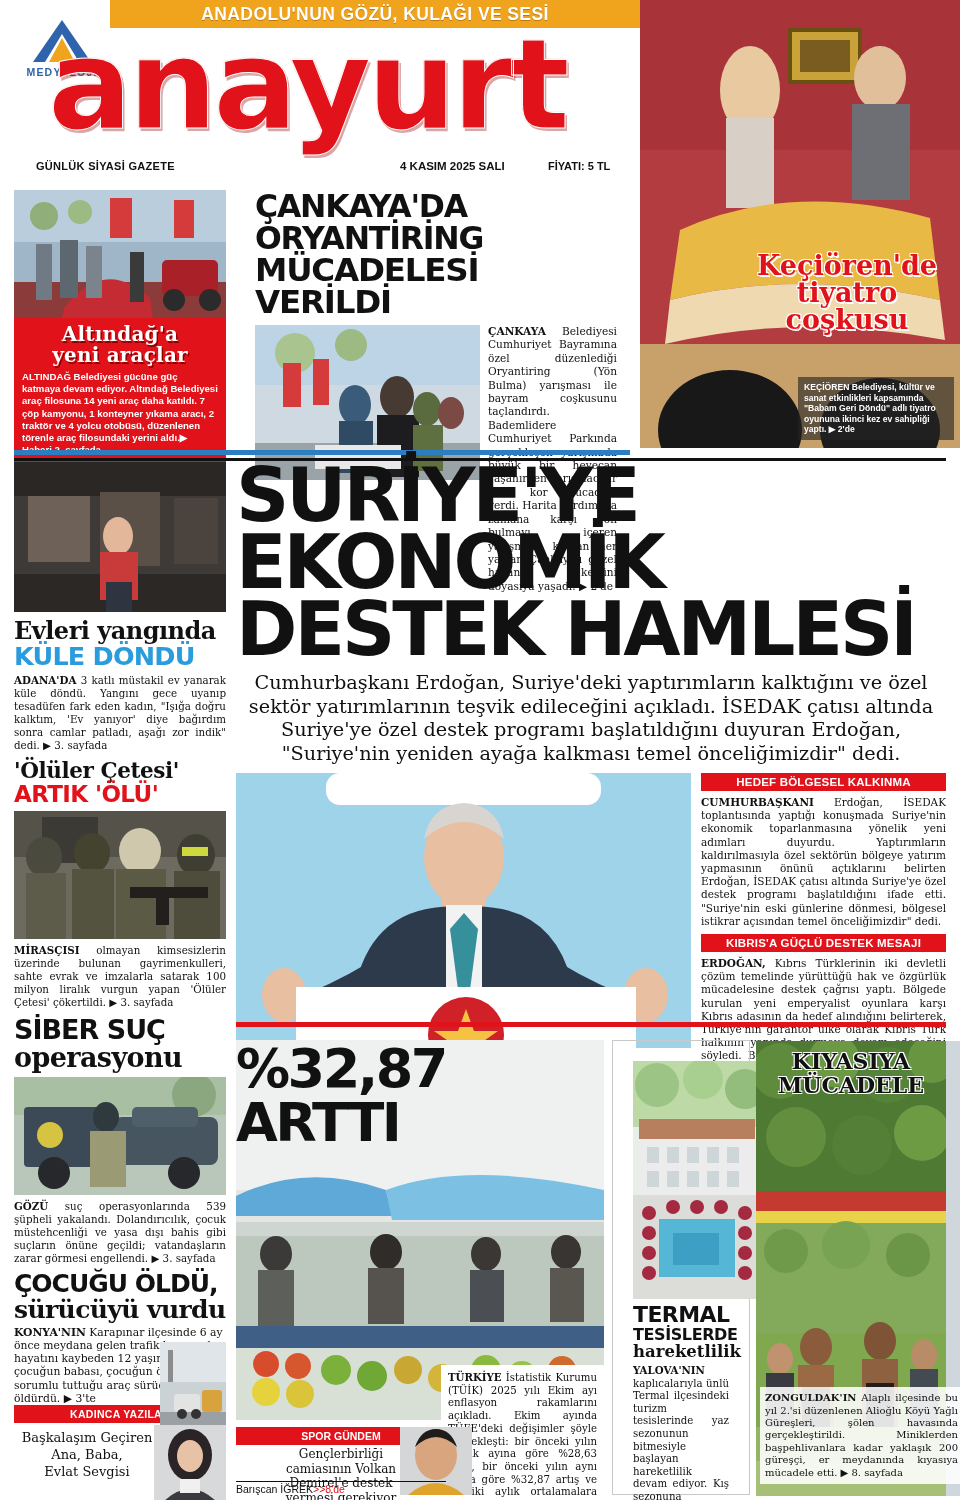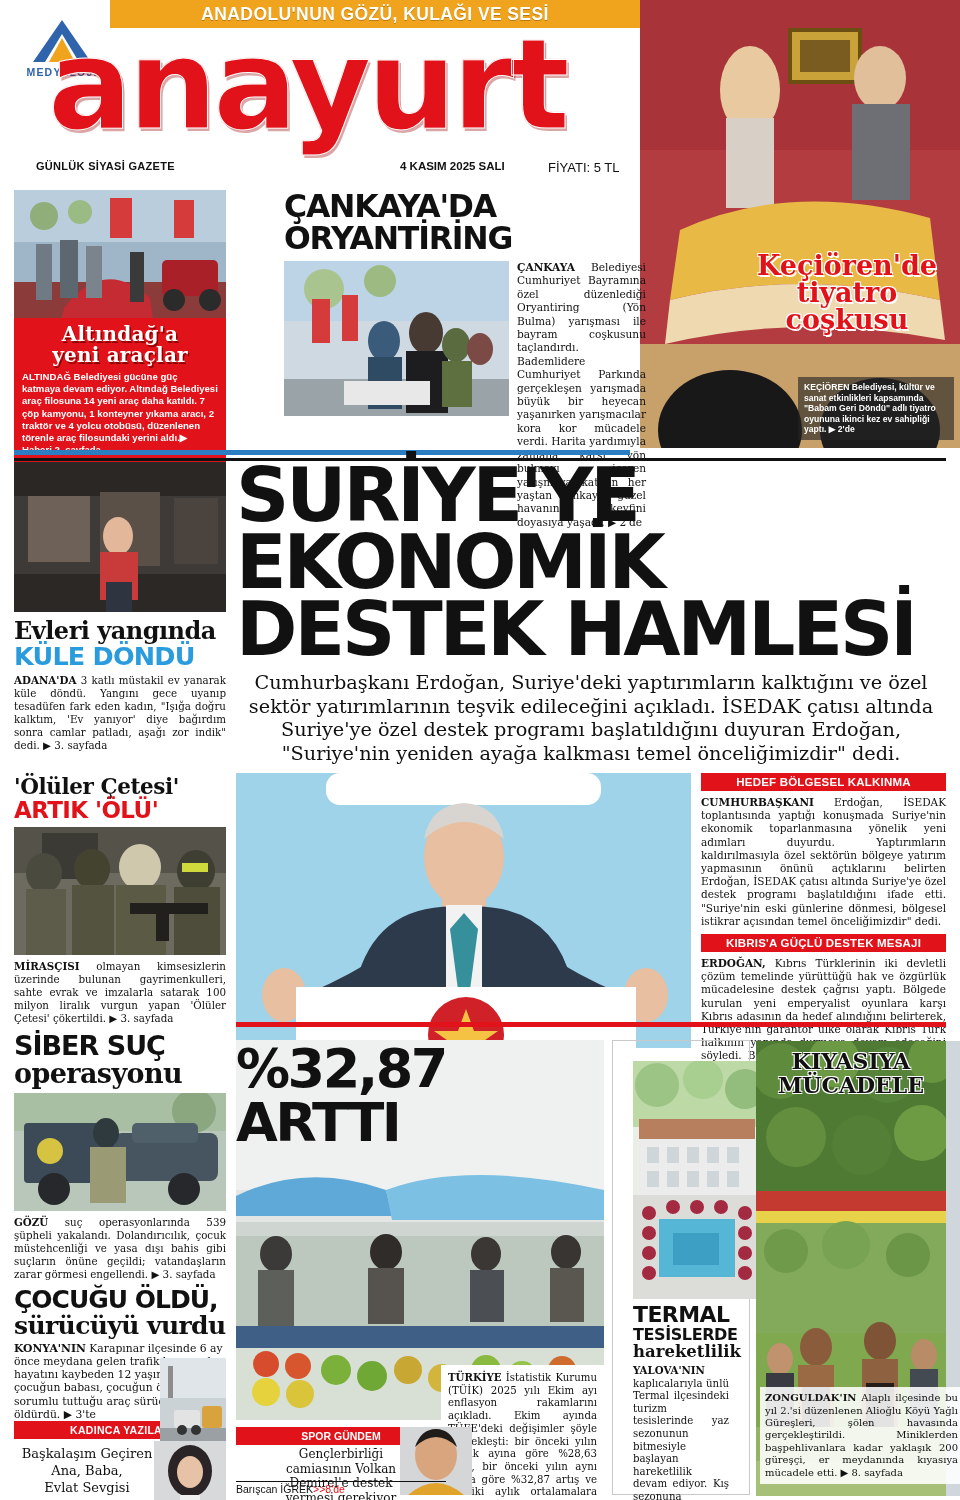--- a/index.html
+++ b/index.html
@@ -38,41 +38,41 @@
     color:#e2121a; letter-spacing:-4px;
     text-shadow: 2px 3px 0 rgba(150,0,0,.35), 0 0 1px #b10000;
     -webkit-text-stroke: 1px #fff;
   }
   .swoosh {
     position:absolute; left:230px; top:30px; width:430px; height:120px;
     pointer-events:none;
   }
   .mh-sub { position:absolute; left:36px; top:160px; font-size:11px; font-weight:bold; color:#111; letter-spacing:.3px;}
   .mh-date { position:absolute; left:400px; top:160px; font-size:11.5px; font-weight:bold; color:#111;}
-  .mh-price { position:absolute; left:548px; top:160px; font-size:13px; font-weight:normal; color:#111;}
+  .mh-price { position:absolute; left:548px; top:160px; font-size:11px; font-weight:bold; color:#111;}
 
   
   .hr-thin { background:#111; height:2px; }
   .hr-blue { background:#2a7ec1; height:5px; }
   .hr-red  { background:#e2121a; height:5px; }
   .photo { background:#cfd6dc; position:relative; overflow:hidden; }
 
   
   .toprow { position:absolute; left:0; top:190px; width:960px; height:270px; }
 
   
   .altindag { position:absolute; left:14px; top:0; width:212px; height:258px; }
   .alt-photo { width:212px; height:128px; }
   .alt-red { width:212px; background:#e2121a; padding:6px 8px 8px; }
   .alt-title { color:#fff; font-family:"DejaVu Serif", serif; font-weight:bold; font-size:20px; line-height:21px; text-align:center;
                text-shadow:1.5px 1.5px 0 #8d0000; letter-spacing:.2px; }
   .alt-body { color:#fff; font-size:9.6px; line-height:12.2px; font-weight:bold; margin-top:5px; }
 
   
-  .cankaya { position:absolute; left:248px; top:0; width:398px;padding-left:36px; }
+  .cankaya { position:absolute; left:219px; top:0; width:398px;padding-left:36px; }
   .ck-head { font-family:"DejaVu Sans", sans-serif; font-weight:bold; color:#111;
              font-size:31.5px; line-height:32px; letter-spacing:-1.2px; }
   .ck-head .l2{ font-size:32.5px; }
   .ck-body-wrap { display:flex; gap:8px; margin-top:7px; }
   .ck-photo { width:225px; height:155px; flex:none; }
   .ck-text { font-family:"DejaVu Serif", serif; font-size:10.6px; line-height:13.4px; color:#111; text-align:justify; }
   .ck-text b { font-weight:bold; }
 
   
   .kecioren { position:absolute; left:640px; top:-190px; width:320px; height:448px; }
@@ -84,21 +84,21 @@
             color:#fff; font-size:8.6px; line-height:10.6px; font-weight:bold; padding:5px 6px; }
 
   
   .mainsec { position:absolute; left:0; top:462px; width:960px; }
 
   .leftcol { position:absolute; left:14px; top:0; width:212px; }
   .fire-photo { width:212px; height:150px; }
   .lc-h1 { font-family:"DejaVu Serif", serif; font-weight:bold; font-size:24px; line-height:25px; color:#111; margin-top:6px; letter-spacing:-.5px;}
   .lc-h1-blue { font-family:"DejaVu Sans", sans-serif; font-weight:bold; font-size:25.5px; line-height:26px; color:#2a9bdc; letter-spacing:-.8px;}
   .lc-text { font-family:"DejaVu Serif", serif; font-size:10.3px; line-height:12.9px; color:#111; text-align:justify; margin-top:5px;}
-  .lc-h2a { font-family:"DejaVu Serif", serif; font-weight:bold; font-size:21.5px; line-height:23px; color:#111; margin-top:24px; letter-spacing:-.4px;}
+  .lc-h2a { font-family:"DejaVu Serif", serif; font-weight:bold; font-size:21.5px; line-height:23px; color:#111; margin-top:8px; letter-spacing:-.4px;}
   .lc-h2b { font-family:"DejaVu Sans", sans-serif; font-weight:bold; font-size:23px; line-height:24px; color:#e2121a; letter-spacing:-.6px;}
   .ops-photo { width:212px; height:128px; margin-top:5px;}
   .lc-h3a { font-family:"DejaVu Sans", sans-serif; font-weight:bold; font-size:27px; line-height:28px; color:#111; letter-spacing:-1px; margin-top:7px;}
   .lc-h3b { font-family:"DejaVu Serif", serif; font-weight:bold; font-size:27px; line-height:28px; color:#111; letter-spacing:-.6px;}
   .cyber-photo { width:212px; height:118px; margin-top:5px;}
   .lc-h4a { font-family:"DejaVu Sans", sans-serif; font-weight:bold; font-size:25px; line-height:26px; color:#111; letter-spacing:-1px; margin-top:6px;}
   .lc-h4b { font-family:"DejaVu Serif", serif; font-weight:bold; font-size:25px; line-height:26px; color:#111; letter-spacing:-.6px;}
   .lc-konya { position:relative; margin-top:3px; }
   .konya-photo { position:absolute; right:0; top:16px; width:66px; height:98px;}
   .lc-konya p { font-family:"DejaVu Serif", serif; font-size:10.8px; line-height:13.3px; color:#111;}
@@ -237,20 +237,21 @@
           <div>Altındağ'a</div>
           <div>yeni araçlar</div>
         </div>
         <div class="alt-body">ALTINDAĞ Belediyesi gücüne güç katmaya devam ediyor. Altındağ Belediyesi araç filosuna 14 yeni araç daha katıldı. 7 çöp kamyonu, 1 konteyner yıkama aracı, 2 traktör ve 4 yolcu otobüsü, düzenlenen törenle araç filosundaki yerini aldı.▶ Haberi 2. sayfada</div>
       </div>
     </div>
 
     <div class="cankaya">
       <div class="ck-head">
         <div>ÇANKAYA'DA ORYANTİRİNG</div>
+        <div class="l2">MÜCADELESİ VERİLDİ</div>
       </div>
       <div class="ck-body-wrap">
         <div class="ck-photo photo">
           <svg width="225" height="155" viewBox="0 0 225 155" preserveAspectRatio="none">
             <rect width="225" height="155" fill="#cfd9e2"></rect>
             <rect y="0" width="225" height="60" fill="#bcd4e6"></rect>
             <circle cx="40" cy="28" r="20" fill="#a9c48f"></circle>
               <circle cx="96" cy="20" r="16" fill="#9cba82"></circle>
             <rect x="28" y="38" width="18" height="44" fill="#d63b3b"></rect>
             <rect x="58" y="34" width="16" height="46" fill="#d63b3b"></rect>

